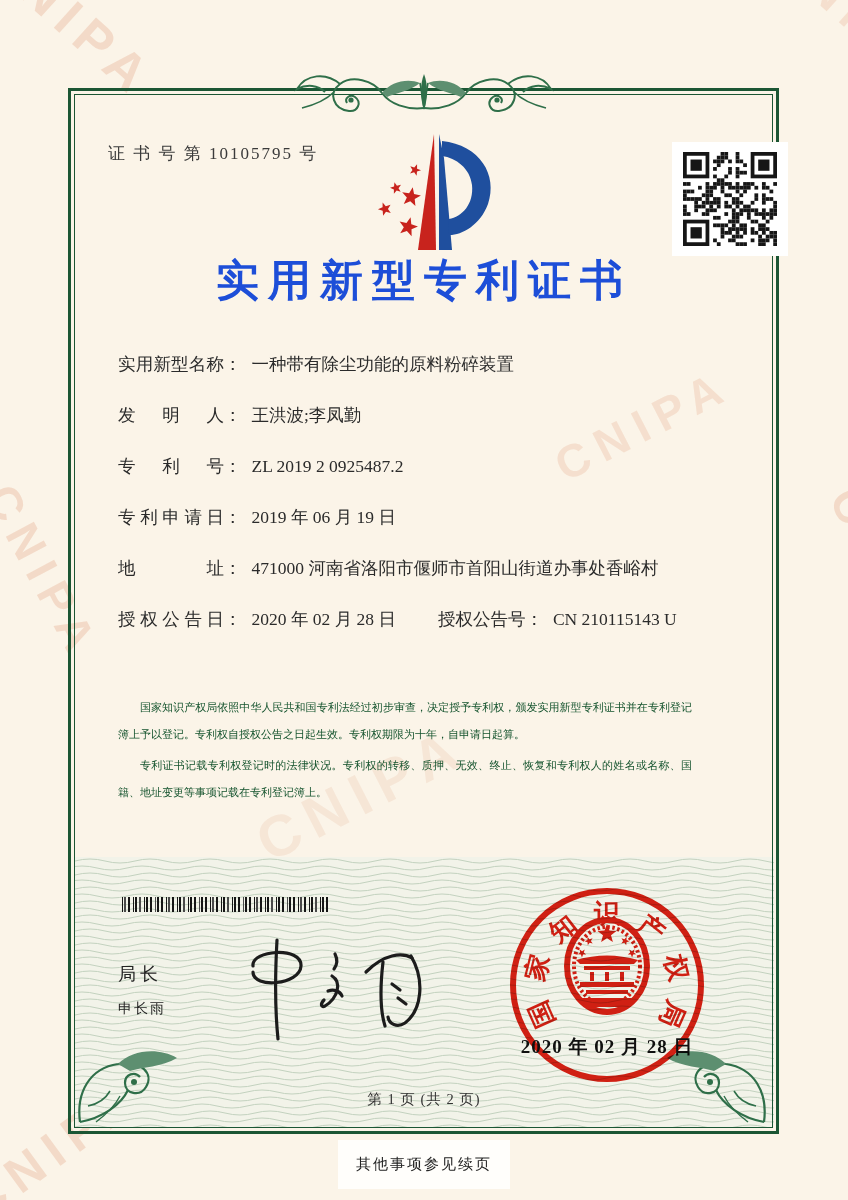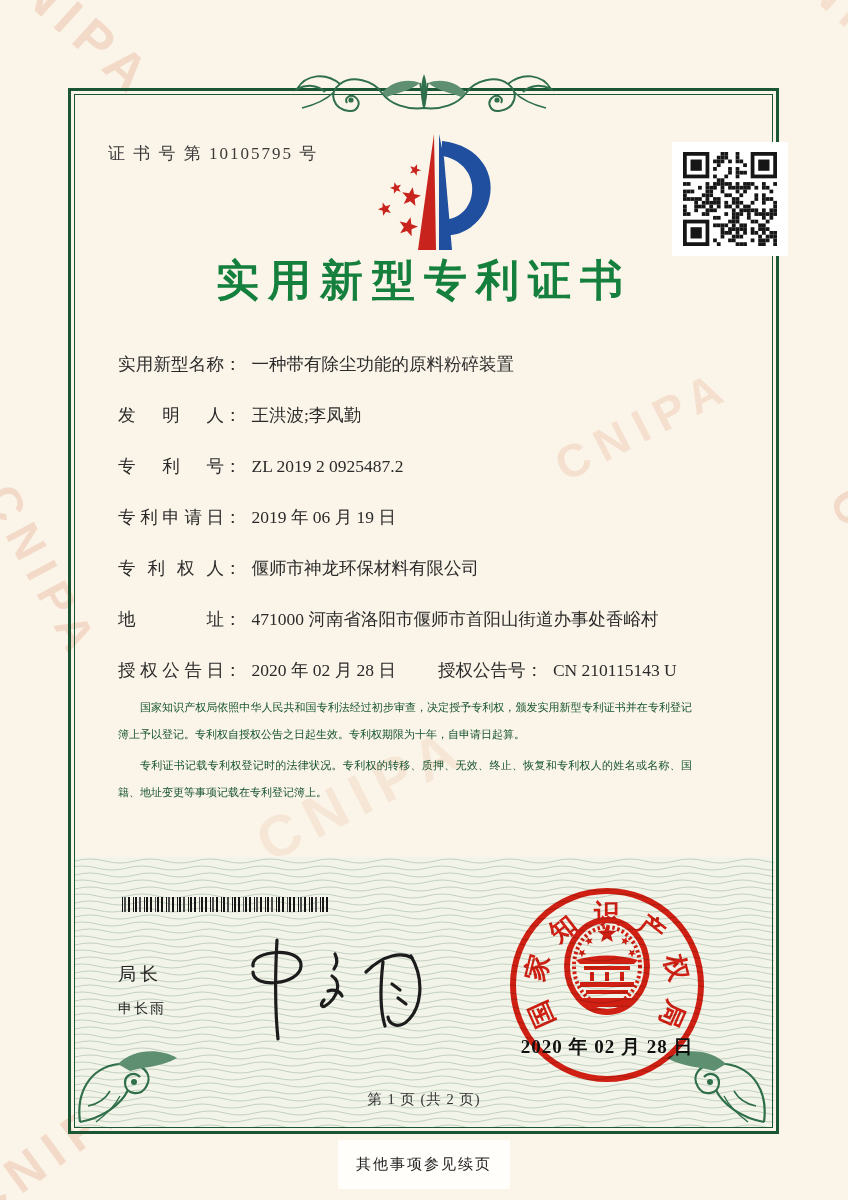--- a/index.html
+++ b/index.html
@@ -33,21 +33,21 @@
   .corner-bl{left:74px; top:1042px;}
   .corner-br{left:664px; top:1042px; transform:scaleX(-1);}
   
   .cert-no{position:absolute; left:108px; top:142px; font-size:17px;
     letter-spacing:2px; z-index:4; color:#3a3a3a;}
   .logo{position:absolute; left:352px; top:128px; z-index:4;}
   .qr-box{position:absolute; left:672px; top:142px; width:116px; height:114px;
     background:#fff; z-index:4;}
   .qr-box svg{position:absolute; left:11px; top:10px;}
   .title{position:absolute; left:0; top:252px; width:100%; text-align:center;
-    font-size:43px; font-weight:bold; letter-spacing:9px; color:#15803d;
+    font-size:43px; font-weight:bold; letter-spacing:9px; color:#1d4ed8;
     z-index:4; margin:0;}
   
   .fields{position:absolute; left:118px; top:352px; width:570px; z-index:4;
     font-size:17.5px; color:#2b2b2b;}
   .frow{height:24px; line-height:24px; margin-bottom:27px; white-space:nowrap;}
   .flabel{display:inline-block; width:106px; text-align:justify; text-align-last:justify; vertical-align:top;}
   .fcolon{display:inline-block; margin-right:10px;}
   .fpair2{margin-left:42px;text-align:right;}
   
   .body-text{position:absolute; left:118px; top:694px; width:574px; z-index:4;
@@ -426,23 +426,20 @@
     <div class="frow">
       <span class="flabel">发明人</span><span class="fcolon">：</span><span>王洪波;李凤勤</span>
     </div>
     <div class="frow">
       <span class="flabel">专利号</span><span class="fcolon">：</span><span>ZL 2019 2 0925487.2</span>
     </div>
     <div class="frow">
       <span class="flabel">专利申请日</span><span class="fcolon">：</span><span>2019 年 06 月 19 日</span>
     </div>
     <div class="frow">
-      <span class="flabel">专利权人</span><span class="fcolon">：</span><span>偃师市神龙环保材料有限公司</span>
-    </div>
-    <div class="frow">
       <span class="flabel">地址</span><span class="fcolon">：</span><span>471000 河南省洛阳市偃师市首阳山街道办事处香峪村</span>
     </div>
     <div class="frow">
       <span class="flabel">授权公告日</span><span class="fcolon">：</span><span>2020 年 02 月 28 日</span><span class="fpair2">授权公告号</span><span class="fcolon">：</span><span>CN 210115143 U</span>
     </div>
   </div>
 
   <div class="body-text">
     <p>国家知识产权局依照中华人民共和国专利法经过初步审查，决定授予专利权，颁发实用新型专利证书并在专利登记簿上予以登记。专利权自授权公告之日起生效。专利权期限为十年，自申请日起算。</p>
     <p>专利证书记载专利权登记时的法律状况。专利权的转移、质押、无效、终止、恢复和专利权人的姓名或名称、国籍、地址变更等事项记载在专利登记簿上。</p>

